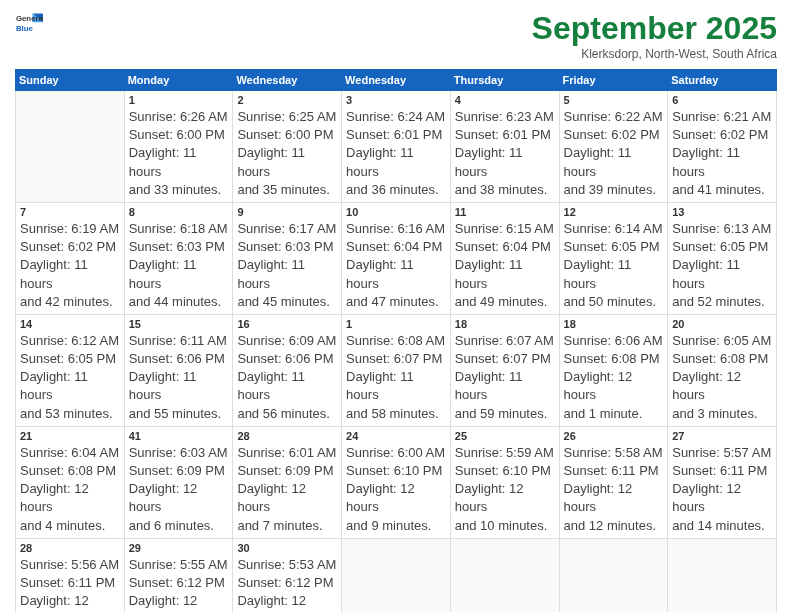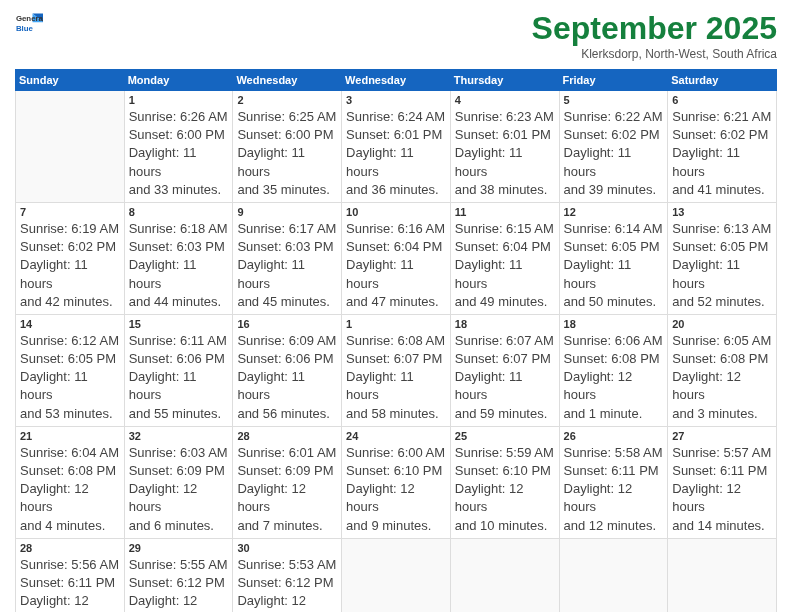--- a/index.html
+++ b/index.html
@@ -205,21 +205,21 @@
             <span class="day-num">20</span>
             <div class="day-info">Sunrise: 6:05 AM<br>Sunset: 6:08 PM<br>Daylight: 12 hours<br>and 3 minutes.</div>
           </td>
         </tr>
         <tr>
           <td>
             <span class="day-num">21</span>
             <div class="day-info">Sunrise: 6:04 AM<br>Sunset: 6:08 PM<br>Daylight: 12 hours<br>and 4 minutes.</div>
           </td>
           <td>
-            <span class="day-num">32</span>
+            <span class="day-num">41</span>
             <div class="day-info">Sunrise: 6:03 AM<br>Sunset: 6:09 PM<br>Daylight: 12 hours<br>and 6 minutes.</div>
           </td>
           <td>
             <span class="day-num">28</span>
             <div class="day-info">Sunrise: 6:01 AM<br>Sunset: 6:09 PM<br>Daylight: 12 hours<br>and 7 minutes.</div>
           </td>
           <td>
             <span class="day-num">24</span>
             <div class="day-info">Sunrise: 6:00 AM<br>Sunset: 6:10 PM<br>Daylight: 12 hours<br>and 9 minutes.</div>
           </td>

